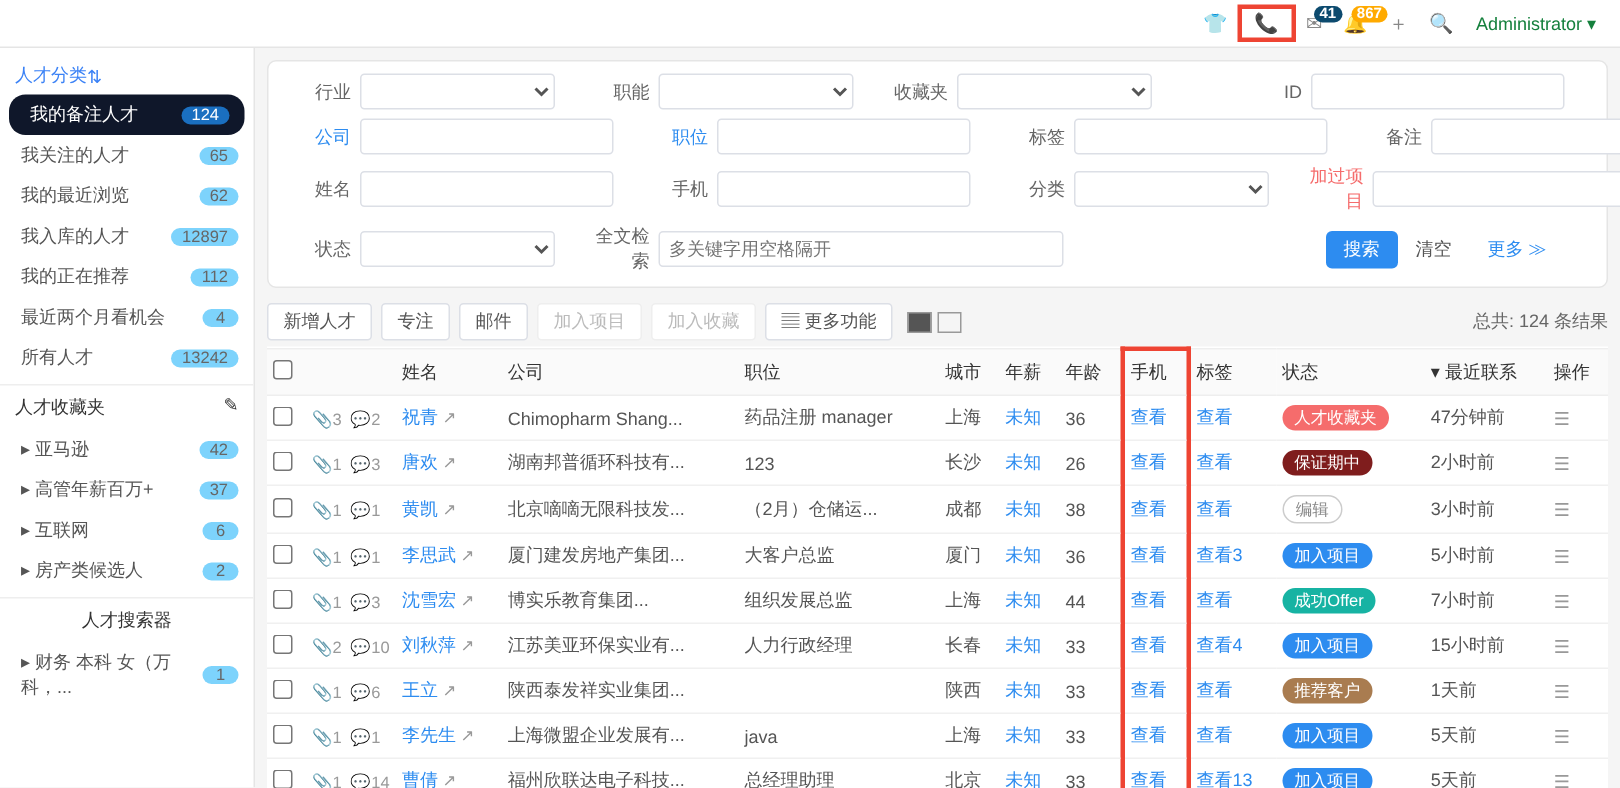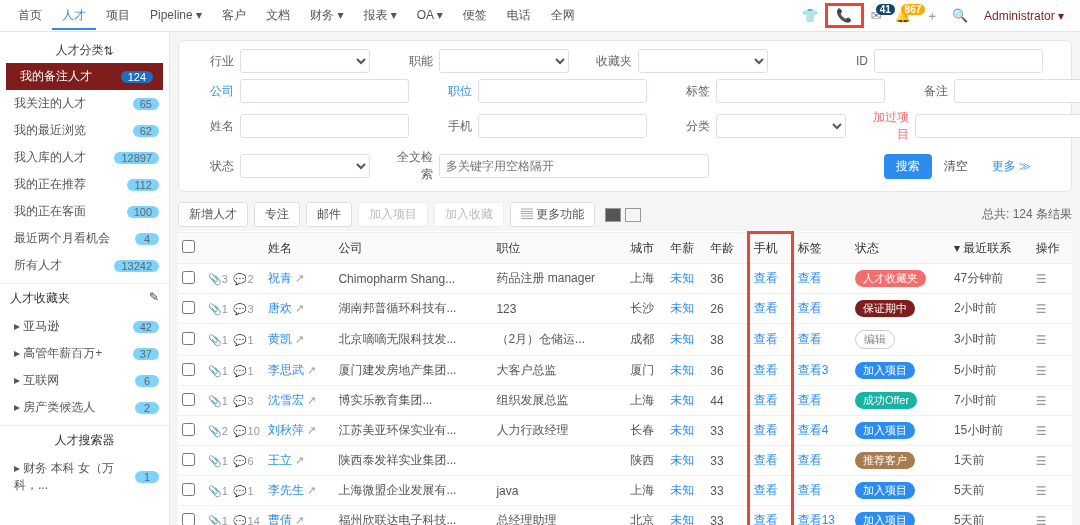--- a/index.html
+++ b/index.html
@@ -6,26 +6,26 @@
 body{background:#f5f5f5;color:#333;width:1080px;height:525px;overflow:hidden}
 .topnav{background:#fff;border-bottom:1px solid #e5e5e5;display:flex;align-items:center;height:32px;padding:0 8px}
 .topnav .tab{padding:6px 10px;color:#555;cursor:pointer}
 .topnav .tab.active{color:#2d8cf0;border-bottom:2px solid #2d8cf0}
 .topnav .spacer{flex:1}
 .topnav .ico{padding:0 7px;color:#888;position:relative;cursor:pointer;font-size:13px}
 .redbox{border:3px solid #e43;display:inline-flex;padding:2px 4px}
 .badge{position:absolute;top:-4px;left:12px;border-radius:8px;font-size:10px;padding:0 4px;color:#fff;font-weight:bold}
 .badge.blue{background:#0c4a6e}
 .badge.orange{background:#fa0}
-.topnav .user{padding:0 8px;color:#7f1d1d;cursor:pointer}
+.topnav .user{padding:0 8px;color:#15803d;cursor:pointer}
 .layout{display:flex;height:493px}
 .sidebar{width:170px;background:#fff;border-right:1px solid #e5e5e5;padding:6px 0;overflow:hidden}
-.side-head{display:flex;align-items:center;justify-content:center;padding:4px 10px;font-size:13px;color:#404040}
+.side-head{display:flex;align-items:center;justify-content:flex-start;padding:4px 10px;font-size:13px;color:#3b82f6}
 .side-item{display:flex;align-items:center;justify-content:space-between;padding:5px 10px 5px 14px;cursor:pointer;color:#555}
-.side-item.active{background:#7f1d1d;color:#fff;border-radius:0;margin:0 6px}
+.side-item.active{background:#0f172a;color:#fff;border-radius:11px;margin:0 6px}
 .side-item .count{background:#7dd3fc;border-radius:9px;padding:0 7px;font-size:11px;color:#666;min-width:24px;text-align:center}
 .side-item.active .count{background:#1a6fc0;color:#fff}
 .side-section{padding:6px 10px;font-size:13px;border-top:1px solid #eee;margin-top:4px;display:flex;justify-content:space-between;color:#333}
 .main{flex:1;padding:8px;overflow:auto}
 .filterbox{background:#fff;border:1px solid #e5e5e5;border-radius:6px;padding:8px 10px}
 .frow{display:flex;margin-bottom:6px;}
 .fcell{display:flex;align-items:center;margin-right:18px}
 .fcell label{width:45px;text-align:right;margin-right:6px;color:#666}
 .fcell label.link{color:#2d8cf0;cursor:pointer}
 .fcell label.red{color:#f56c6c}
@@ -57,21 +57,20 @@
 .highlight-col{border-left:3px solid #e43;border-right:3px solid #e43}
 th.highlight-col{border-top:3px solid #e43}
 .view-icons{display:inline-flex;gap:4px;margin-left:4px}
 .vbox{width:16px;height:14px;border:1px solid #999;display:inline-block}
 .ops{color:#999;letter-spacing:1px}
 </style>
 </head>
 <body>
 
 <div class="topnav">
-  <span id="nav-tabs"><span class="tab">首页</span><span class="tab active">人才</span><span class="tab">项目</span><span class="tab">Pipeline ▾</span><span class="tab">客户</span><span class="tab">文档</span><span class="tab">财务 ▾</span><span class="tab">报表 ▾</span><span class="tab">OA ▾</span><span class="tab">便签</span><span class="tab">电话</span><span class="tab">全网</span></span>
   <span class="spacer"></span>
   <span class="ico">👕</span>
   <span class="redbox">
     <span class="ico" style="padding:0 4px">📞</span>
   </span>
   <span class="ico">✉<span class="badge blue">41</span></span>
   <span class="ico">🔔<span class="badge orange">867</span></span>
   <span class="ico">＋</span>
   <span class="ico">🔍</span>
   <span class="user"><span>Administrator</span> ▾</span>
@@ -96,24 +95,20 @@
           <span>我的最近浏览</span>
           <span class="count">62</span>
         </div>
         <div class="side-item">
           <span>我入库的人才</span>
           <span class="count">12897</span>
         </div>
         <div class="side-item">
           <span>我的正在推荐</span>
           <span class="count">112</span>
-        </div>
-        <div class="side-item">
-          <span>我的正在客面</span>
-          <span class="count">100</span>
         </div>
         <div class="side-item">
           <span>最近两个月看机会</span>
           <span class="count">4</span>
         </div>
         <div class="side-item">
           <span>所有人才</span>
           <span class="count">13242</span>
         </div>
       </div>

